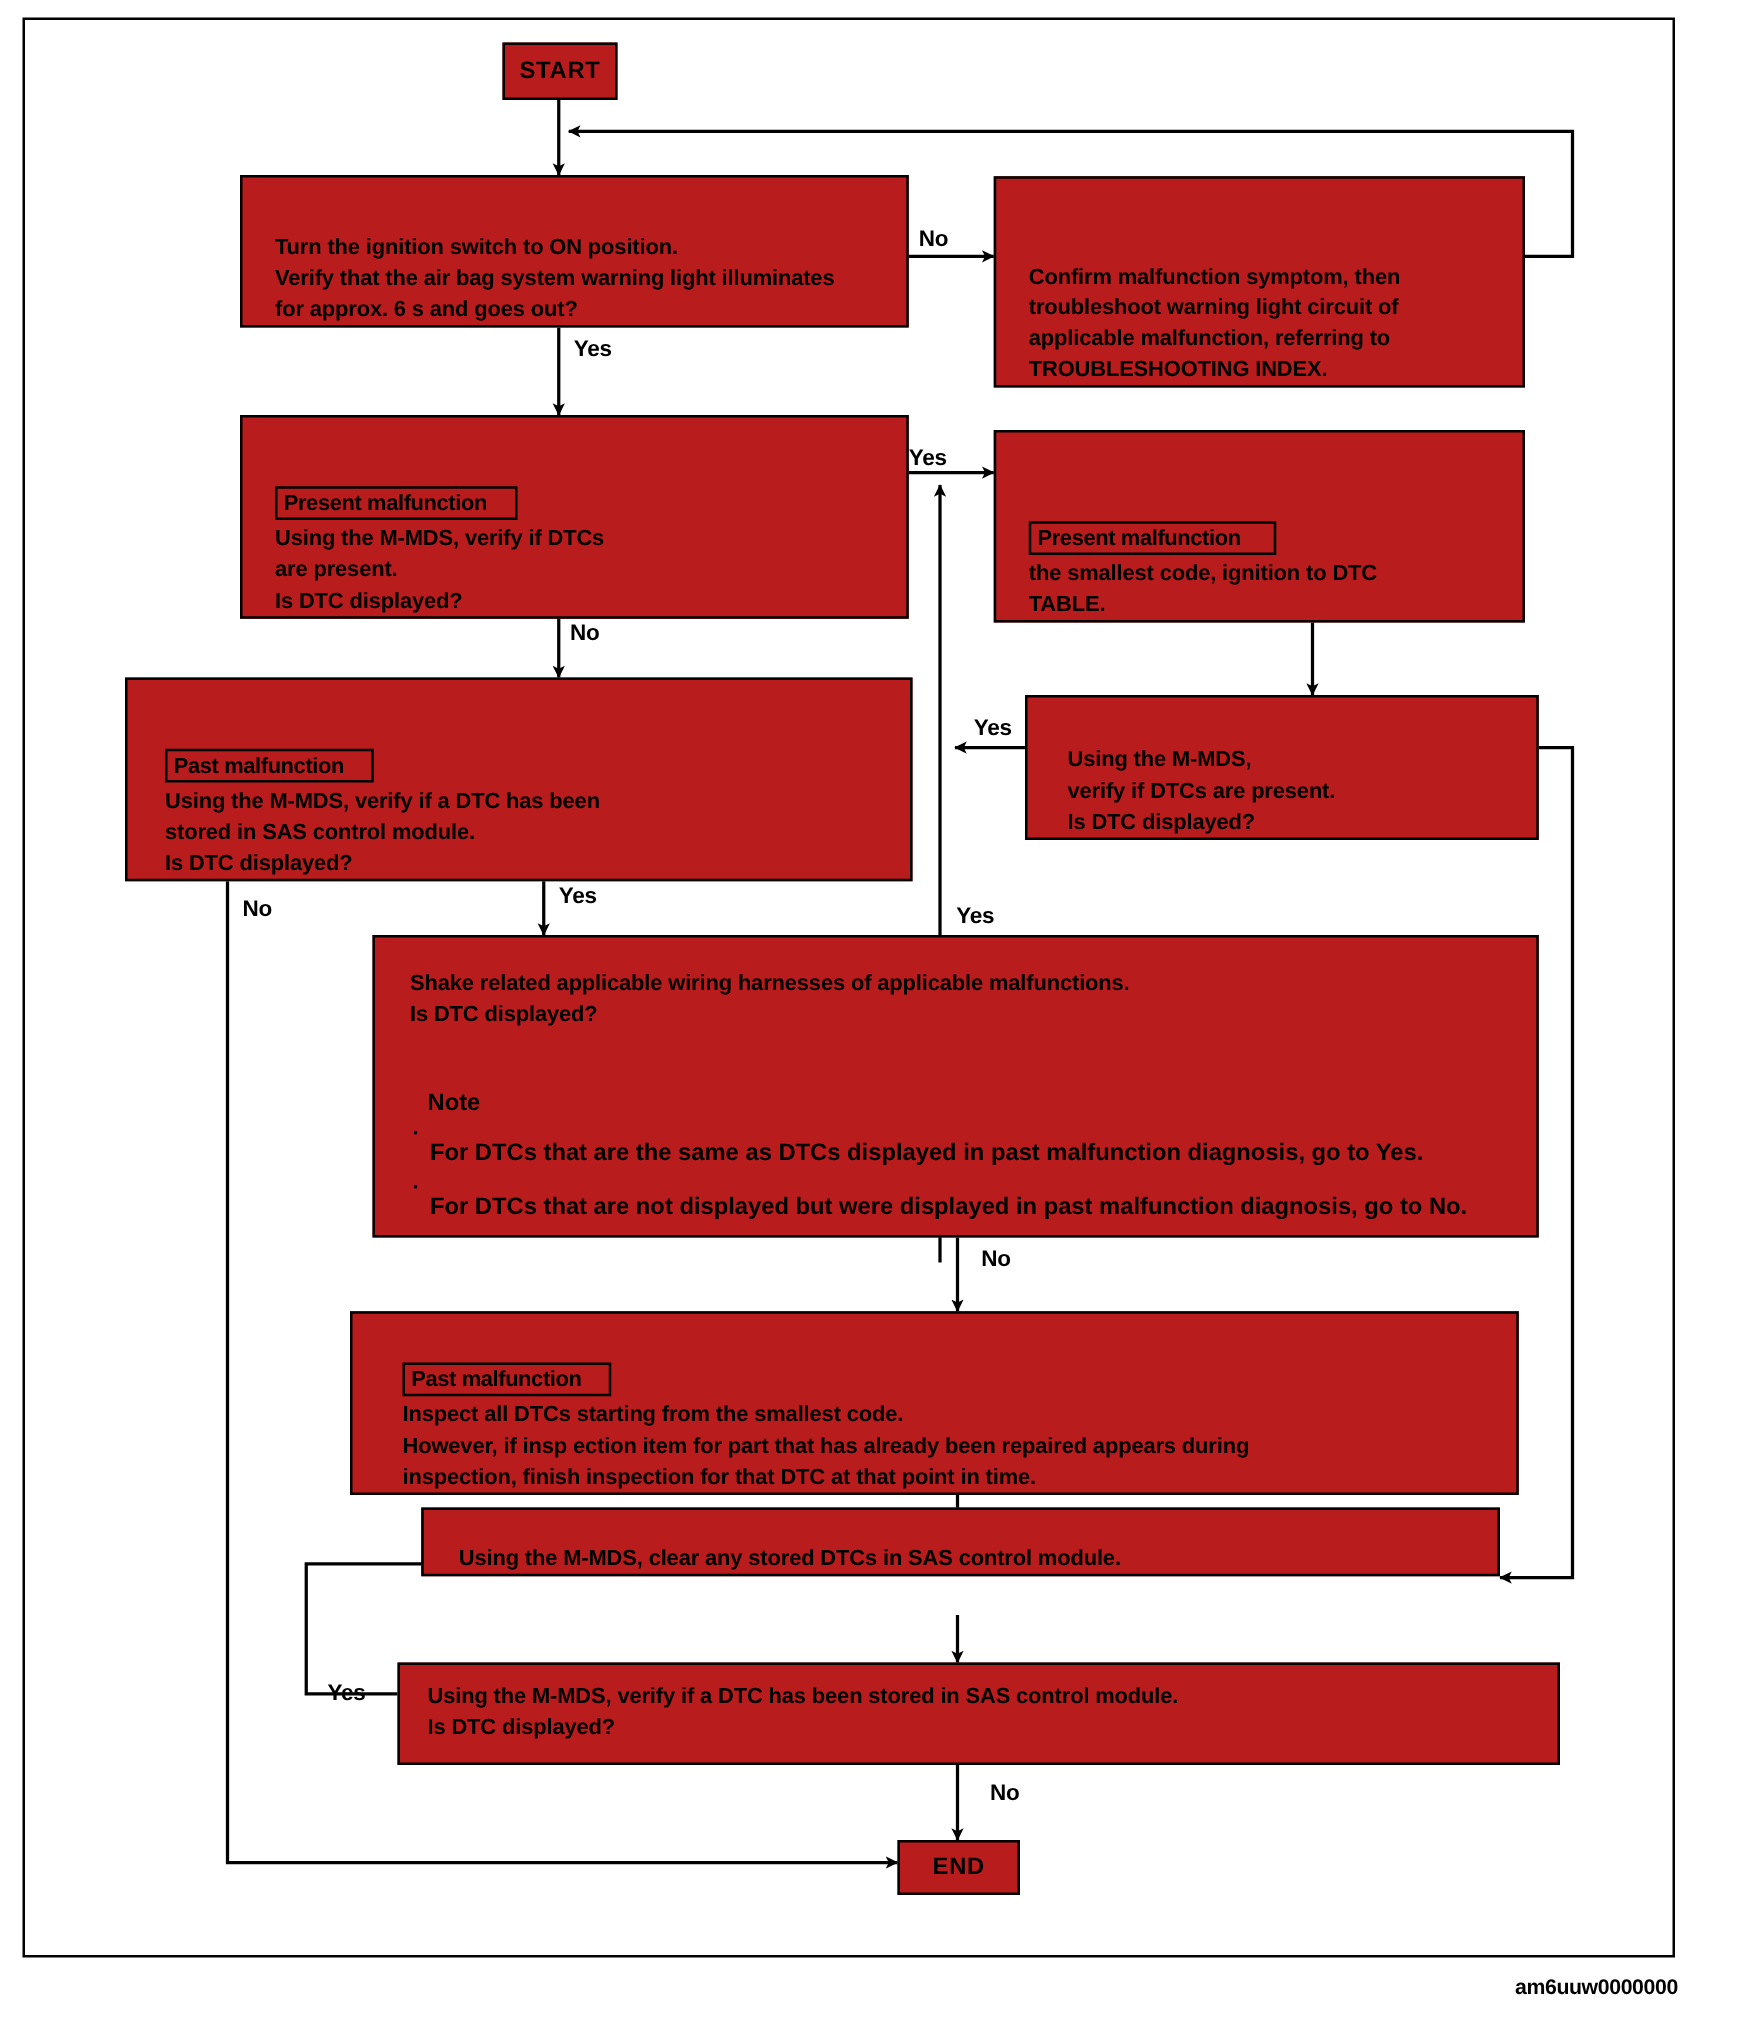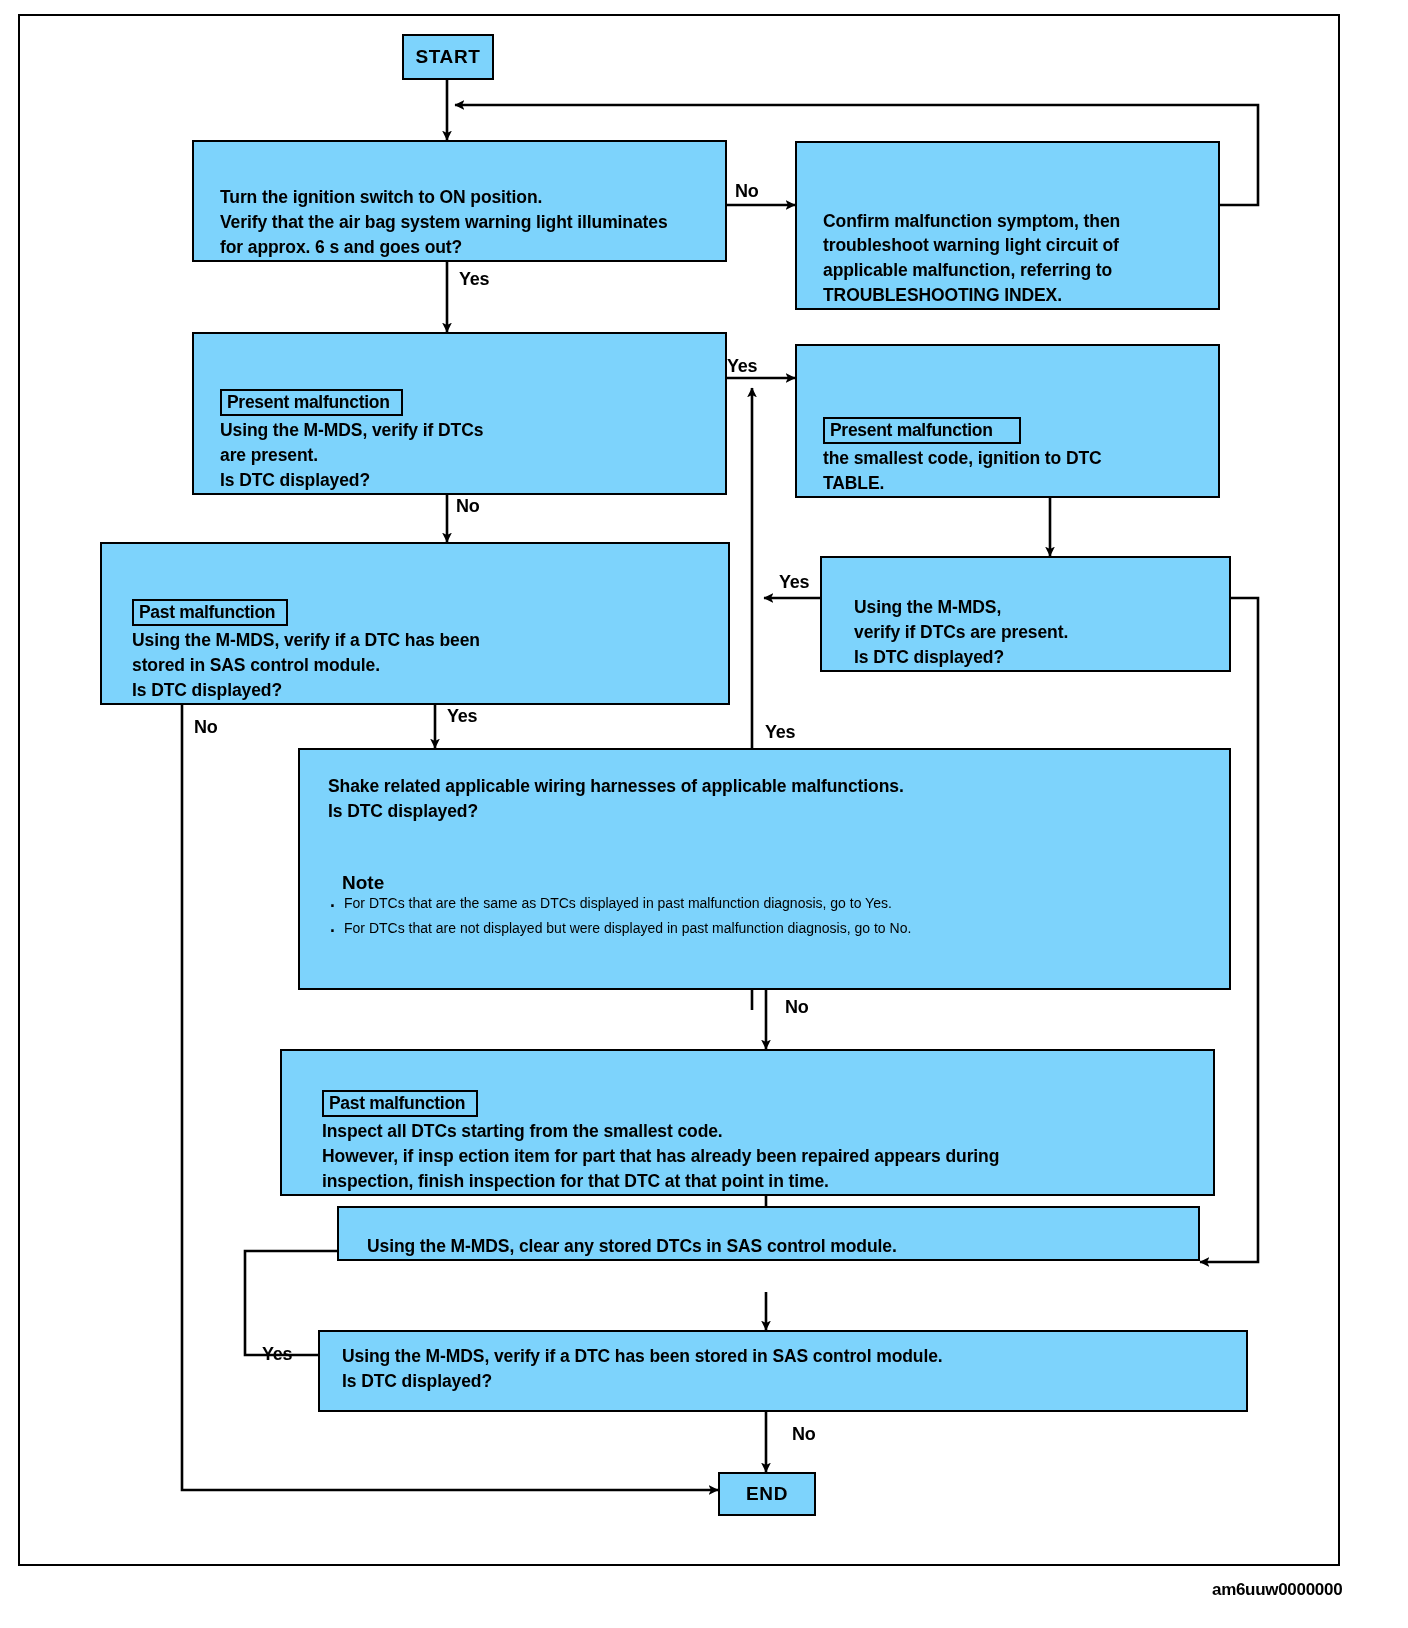--- a/index.html
+++ b/index.html
@@ -1,28 +1,28 @@
 <!DOCTYPE html>
 <html><head>
 <meta charset="utf-8">
 <style>
   html,body{margin:0;padding:0;background:#fff;}
   body{width:1408px;height:1628px;font-family:"Liberation Sans",sans-serif;color:#000;}
   #stage{position:relative;width:1408px;height:1628px;overflow:hidden;background:#fff;}
   svg.layer{position:absolute;left:0;top:0;width:1408px;height:1628px;}
-  .box{position:absolute;border:2px solid #000;background:#7dd3fc;box-sizing:border-box;}
+  .box{position:absolute;border:2px solid #000;background:#b91c1c;box-sizing:border-box;}
   .box .inner{position:absolute;left:0;top:0;width:100%;height:100%;display:flex;flex-direction:column;justify-content:flex-end;}
   .txt{font-size:17.5px;font-weight:bold;line-height:1.42;letter-spacing:-0.1px;white-space:pre;}
   .pad{padding-left:26px;}
-  .tag{display:inline-block;border:2px solid #000;padding:0px 11px 1px 5px;font-size:17.5px;font-weight:bold;line-height:1.28;margin-bottom:2px;letter-spacing:-0.3px;}
+  .tag{display:inline-block;border:2px solid #000;padding:0px 22px 1px 5px;font-size:17.5px;font-weight:bold;line-height:1.28;margin-bottom:2px;letter-spacing:-0.3px;}
   .tagwrap{padding-left:26px;}
   .lbl{position:absolute;font-size:18px;font-weight:bold;line-height:1;letter-spacing:-0.2px;}
   .termbox{display:flex;align-items:center;justify-content:center;font-size:19px;font-weight:bold;letter-spacing:0.6px;}
   .note-title{font-size:19px;font-weight:bold;}
-  .note-li{font-size:14px;font-weight:normal;line-height:1.42;white-space:pre;}
+  .note-li{font-size:19px;font-weight:bold;line-height:1.42;white-space:pre;margin-top:16px;}
   .wm{position:absolute;font-size:17px;font-weight:bold;letter-spacing:-0.3px;}
   .frame{position:absolute;left:18px;top:14px;width:1322px;height:1552px;border:2.5px solid #000;box-sizing:border-box;}
 </style>
 </head>
 <body>
 
 <div id="stage">
 
   <div class="frame"></div>
 

